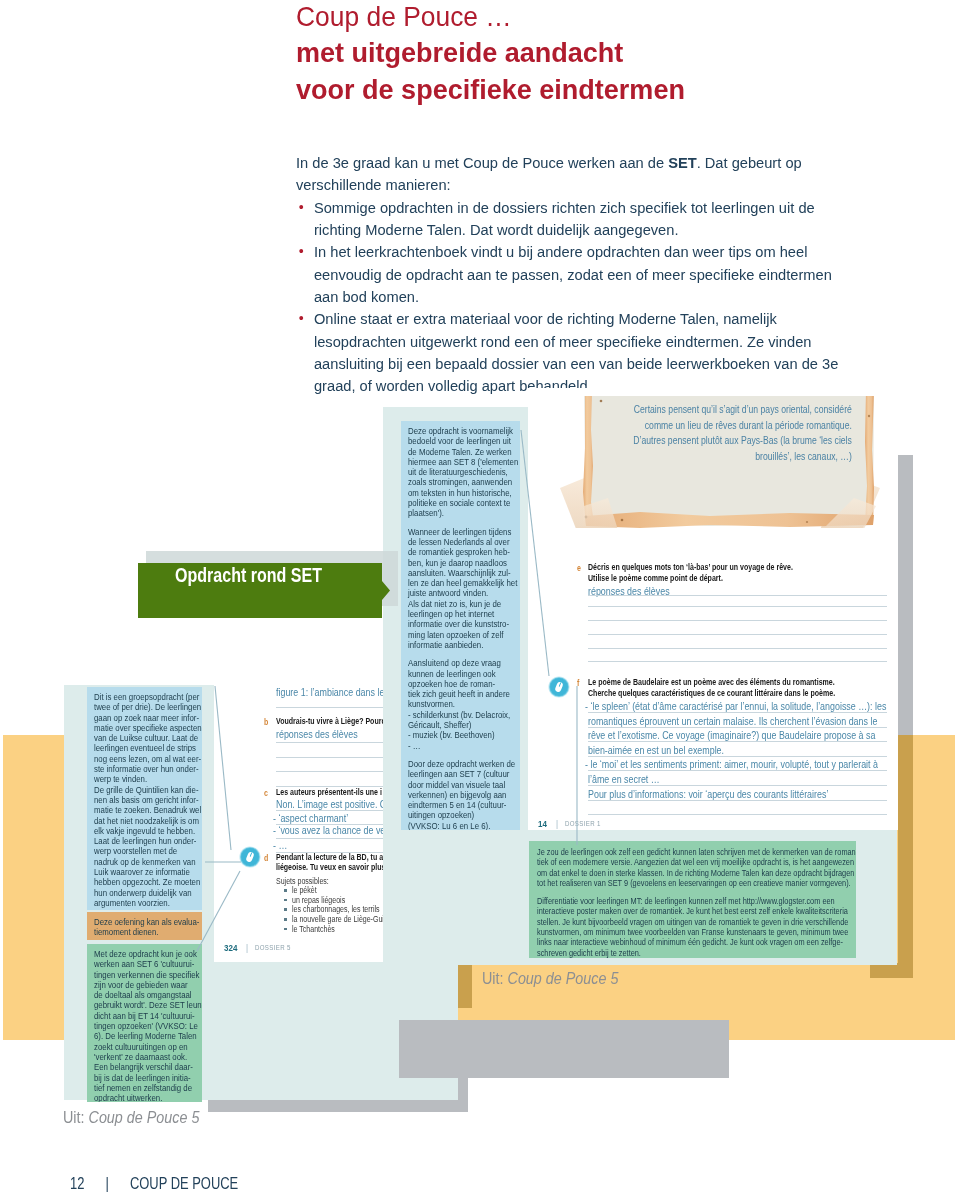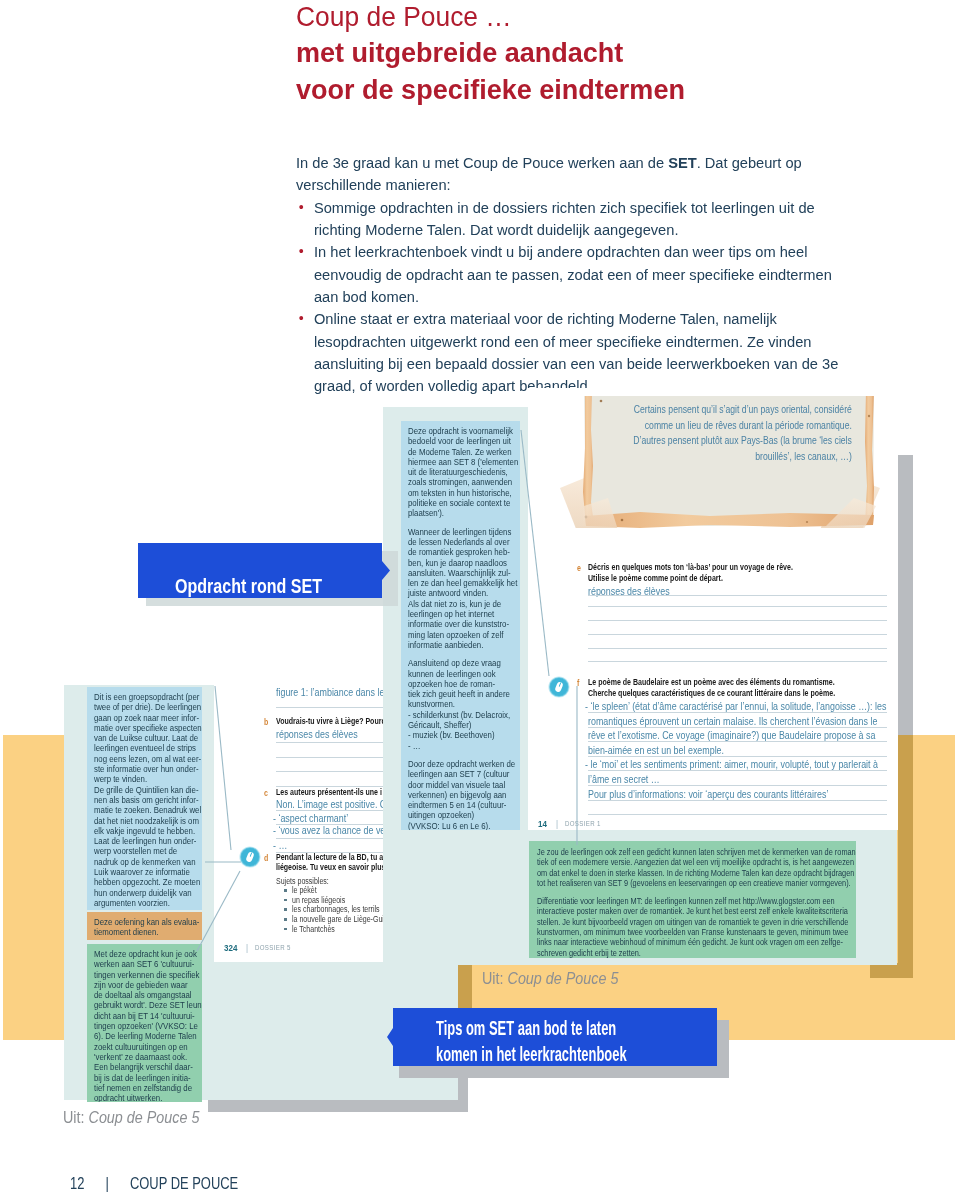--- a/index.html
+++ b/index.html
@@ -57,21 +57,21 @@
   .sc-blue{color:#4a87a8;}
   .sc-bold{color:#1a1a1a;font-weight:700;}
   .mark{color:#d4873a;font-weight:700;}
   .rule{position:absolute;height:1px;background:#c9d6dd;}
   .pgnum{color:#1d6b7d;font-weight:700;}
   .pgsep{color:#9fb9c4;}
   .pgdoss{color:#8fa3ad;letter-spacing:.4px;}
   .bullet-sq{position:absolute;width:2.5px;height:2.5px;background:#5b7b88;}
 
   
-  .banner{background:#1d4ed8;color:#fff;font-weight:700;display:flex;align-items:flex-end;}
+  .banner{background:#4d7c0f;color:#fff;font-weight:700;display:flex;align-items:flex-start;margin-top:20px;}
   .banner-top{left:138px;top:543px;width:252px;height:55px;
     clip-path:polygon(0 0, 244px 0, 244px 18px, 252px 27.5px, 244px 37px, 244px 55px, 0 55px);
     padding-left:37px;box-sizing:border-box;}
   .banner-top span{font-size:21px;white-space:nowrap;transform:scaleX(0.764);transform-origin:left center;display:inline-block;}
   .banner-bot{left:387px;top:1008px;width:330px;height:58px;
     clip-path:polygon(6px 0, 330px 0, 330px 58px, 6px 58px, 6px 38px, 0 29px, 6px 20px);
     padding-left:49px;box-sizing:border-box;}
   .banner-bot span{font-size:21px;line-height:25.5px;white-space:nowrap;transform:scaleX(0.785);transform-origin:left center;display:inline-block;}
   .uit{color:#8c8f93;font-size:16.8px;white-space:nowrap;transform:scaleX(0.855);transform-origin:left top;}
   .uit i{font-style:italic;}
@@ -303,23 +303,20 @@
     <div class="abs uit" style="left:63px;top:1108px;">
       <span>Uit:</span>
       <i>Coup de Pouce 5</i>
     </div>
 
     <div class="abs" style="left:399px;top:1020px;width:330px;height:58px;background:#b9bcc0;"></div>
     <div class="abs" style="left:146px;top:551px;width:252px;height:55px;background:#ced8d8;opacity:.85;"></div>
     <div class="abs banner banner-top">
       <span>Opdracht rond SET</span>
     </div>
-    <div class="abs banner banner-bot">
-      <span><span>Tips om SET aan bod te laten</span><br><span>komen in het leerkrachtenboek</span></span>
-    </div>
 
   </div>
 
   <div class="footer">
     <span>12</span><span class="sep">|</span><span>COUP DE POUCE</span>
   </div>
 
 </div>
 
 </body></html>

